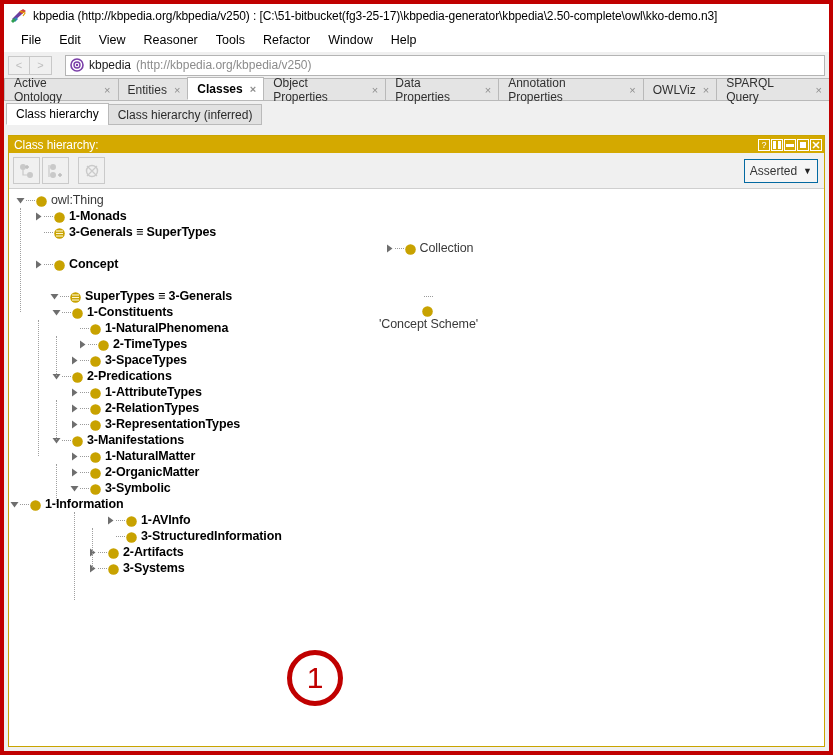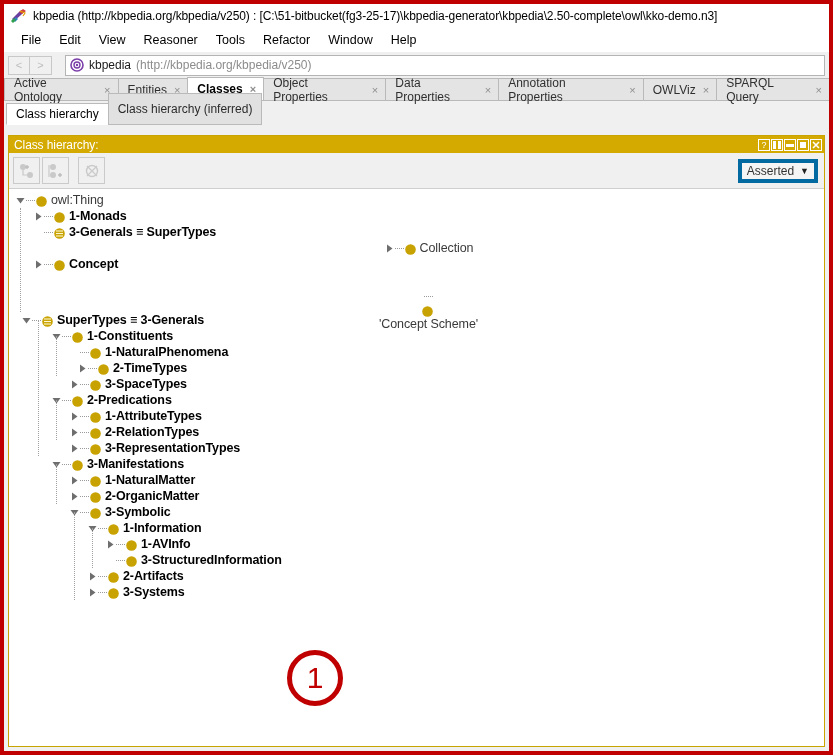--- a/index.html
+++ b/index.html
@@ -99,21 +99,21 @@
   .tab-close { font-size: 11px; color: #8e8e8e; }
 
   
   .subtabbar {
     height: 24px;
     background: #f0f0f0;
     display: flex; align-items: flex-end;
     padding-left: 2px;
   }
   .subtab {
-    height: 32px;
+    height: 21px;
     display: flex; align-items: center;
     padding: 0 9px;
     background: #e1e1e1;
     border: 1px solid #bababa;
     font-size: 12px; color: #2b2b2b;
     cursor: default; margin-right: -1px;
   }
   .subtab.active {
     background: #ffffff;
     height: 22px;
@@ -165,21 +165,21 @@
     background: #f0f0f0;
     border: 1px solid #cacaca;
     display: flex; align-items: center; justify-content: center;
     cursor: default;
   }
   .tool-btn.gap { margin-left: 9px; }
   .tool-btn + .tool-btn:not(.gap) { margin-left: 2px; }
   .combo {
     height: 24px; min-width: 70px;
     background: #f5f5f5;
-    border: 4px solid #0369a1;
+    border: 1px solid #0369a1;
     display: flex; align-items: center;
     justify-content: space-between;
     padding: 0 5px; gap: 6px;
     font-size: 12px; color: #333333;
     cursor: default;
   }
   .combo-arrow { font-size: 9px; color: #222222; }
 
   
   .tree-wrap {
@@ -462,21 +462,21 @@
               <svg width="9" height="9" viewBox="0 0 9 9"></svg>
             </span>
             <span class="dots">
               <i></i>
             </span>
             <span class="nodeicon"><svg width="13" height="13" viewBox="0 0 13 13">
                 <circle cx="6.5" cy="6.5" r="5.3" fill="#c8a200"></circle>
               </svg></span>
             <span class="label plain">'Concept Scheme'</span>
           </div>
-          <div class="row" style="padding-left: 12px; margin-top: 24px;">
+          <div class="row" style="padding-left: 40px;">
             <span class="twisty">
               <svg width="9" height="9" viewBox="0 0 9 9">
                 <path fill="#6e6e6e" d="M0.5 2 L8.5 2 L4.5 7.5 Z"></path>
               </svg>
             </span>
             <span class="dots">
               <i></i>
             </span>
             <span class="nodeicon"><svg width="13" height="13" viewBox="0 0 13 13">
                 <circle cx="6.5" cy="6.5" r="5.3" fill="#c8a200"></circle>
@@ -645,21 +645,21 @@
               </svg>
             </span>
             <span class="dots">
               <i></i>
             </span>
             <span class="nodeicon"><svg width="13" height="13" viewBox="0 0 13 13">
                 <circle cx="6.5" cy="6.5" r="5.3" fill="#c8a200"></circle>
               </svg></span>
             <span class="label bold">3-Symbolic</span>
           </div>
-          <div class="row" style="padding-left: 78px;">
+          <div class="row" style="">
             <span class="twisty">
               <svg width="9" height="9" viewBox="0 0 9 9">
                 <path fill="#6e6e6e" d="M0.5 2 L8.5 2 L4.5 7.5 Z"></path>
               </svg>
             </span>
             <span class="dots">
               <i></i>
             </span>
             <span class="nodeicon"><svg width="13" height="13" viewBox="0 0 13 13">
                 <circle cx="6.5" cy="6.5" r="5.3" fill="#c8a200"></circle>

